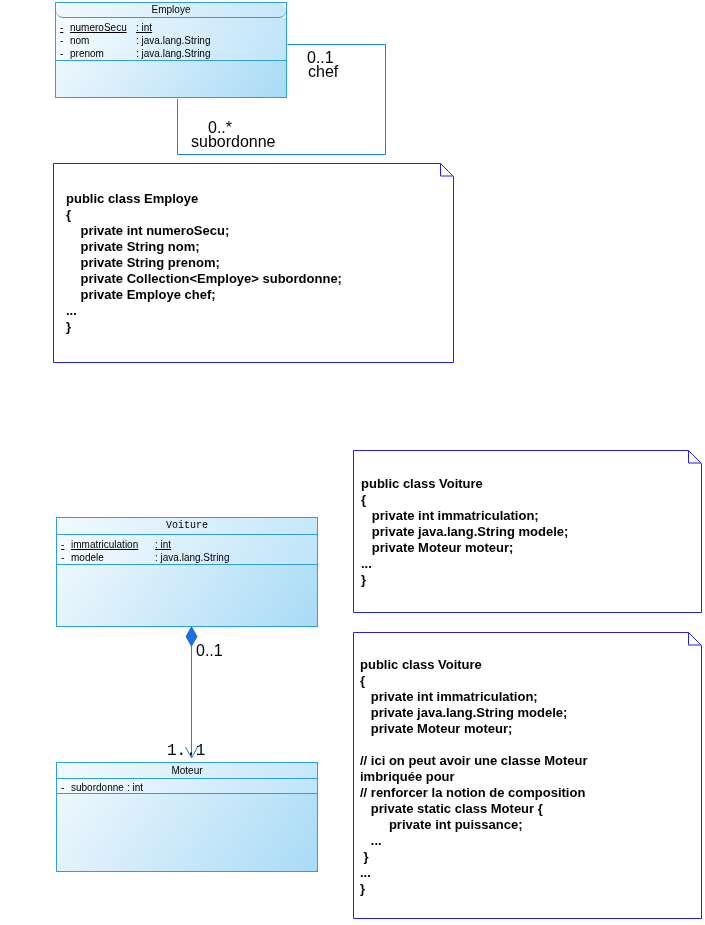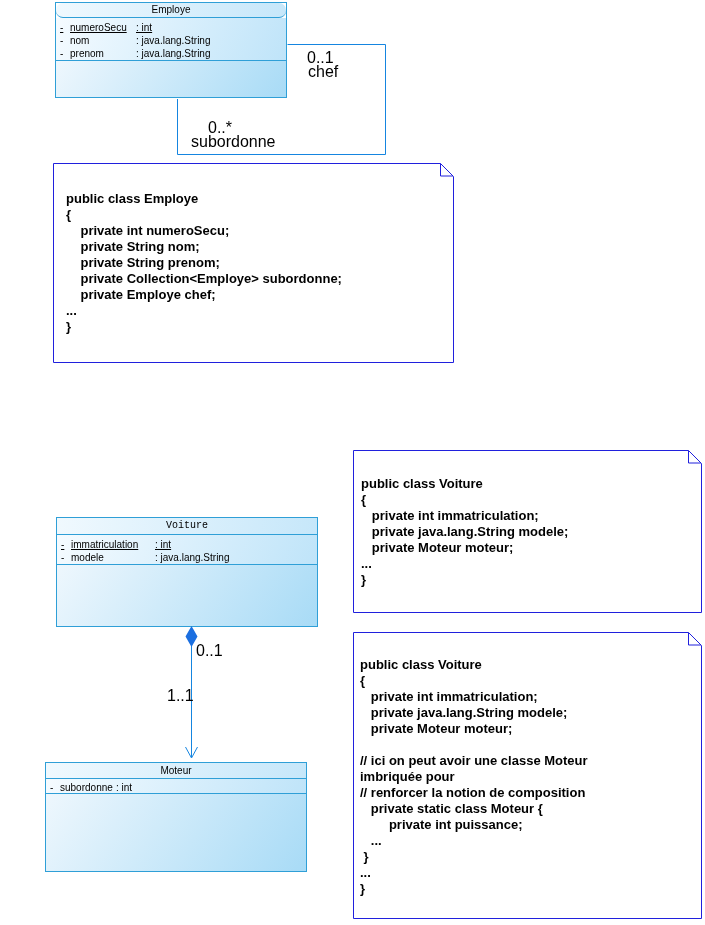--- a/index.html
+++ b/index.html
@@ -21,35 +21,35 @@
   .u > span{text-decoration:underline;}
 
   .emp{left:55px;top:2px;width:232px;height:96px;}
   .emp .uml-title{height:14px;line-height:14px;border-radius:7px;}
   .emp .uml-attrs{height:43px;--namew:66px;}
 
   .voit{left:56px;top:517px;width:262px;height:110px;}
   .voit .uml-title{height:16px;line-height:16px;font-family:Liberation Mono, monospace;}
   .voit .uml-attrs{height:30px;--namew:84px;}
 
-  .mot{left:45px;top:762px;width:262px;height:110px;}
+  .mot{left:56px;top:762px;width:262px;height:110px;}
   .mot .uml-title{height:15px;line-height:15px;}
   .mot .uml-attrs{height:15px;padding-top:2px;--namew:56px;}
 
   
   .overlay{position:absolute;left:0;top:0;width:705px;height:925px;pointer-events:none;}
 
   
   .lbl{position:absolute;font-size:16px;line-height:11px;white-space:nowrap;}
   .lbl-chef-mult{left:307px;top:52px;}
   .lbl-chef{left:308px;top:66px;}
   .lbl-sub-mult{left:208px;top:122px;}
   .lbl-sub{left:191px;top:136px;}
   .lbl-comp-whole{left:196px;top:645px;}
-  .lbl-comp-part{left:167px;top:690px;}
+  .lbl-comp-part{left:167px;top:746px;font-family:Liberation Mono, monospace;}
 
   
   .heading{position:absolute;left:60px;top:395px;font-size:18px;font-weight:bold;
            color:#0101d0;letter-spacing:0.3px;}
 
   
   .note{position:absolute;}
   .note svg{position:absolute;left:0;top:0;}
   .code{position:relative;font-weight:bold;font-size:13px;line-height:16px;white-space:pre;}
   .note1{left:53px;top:163px;width:401px;height:200px;}

